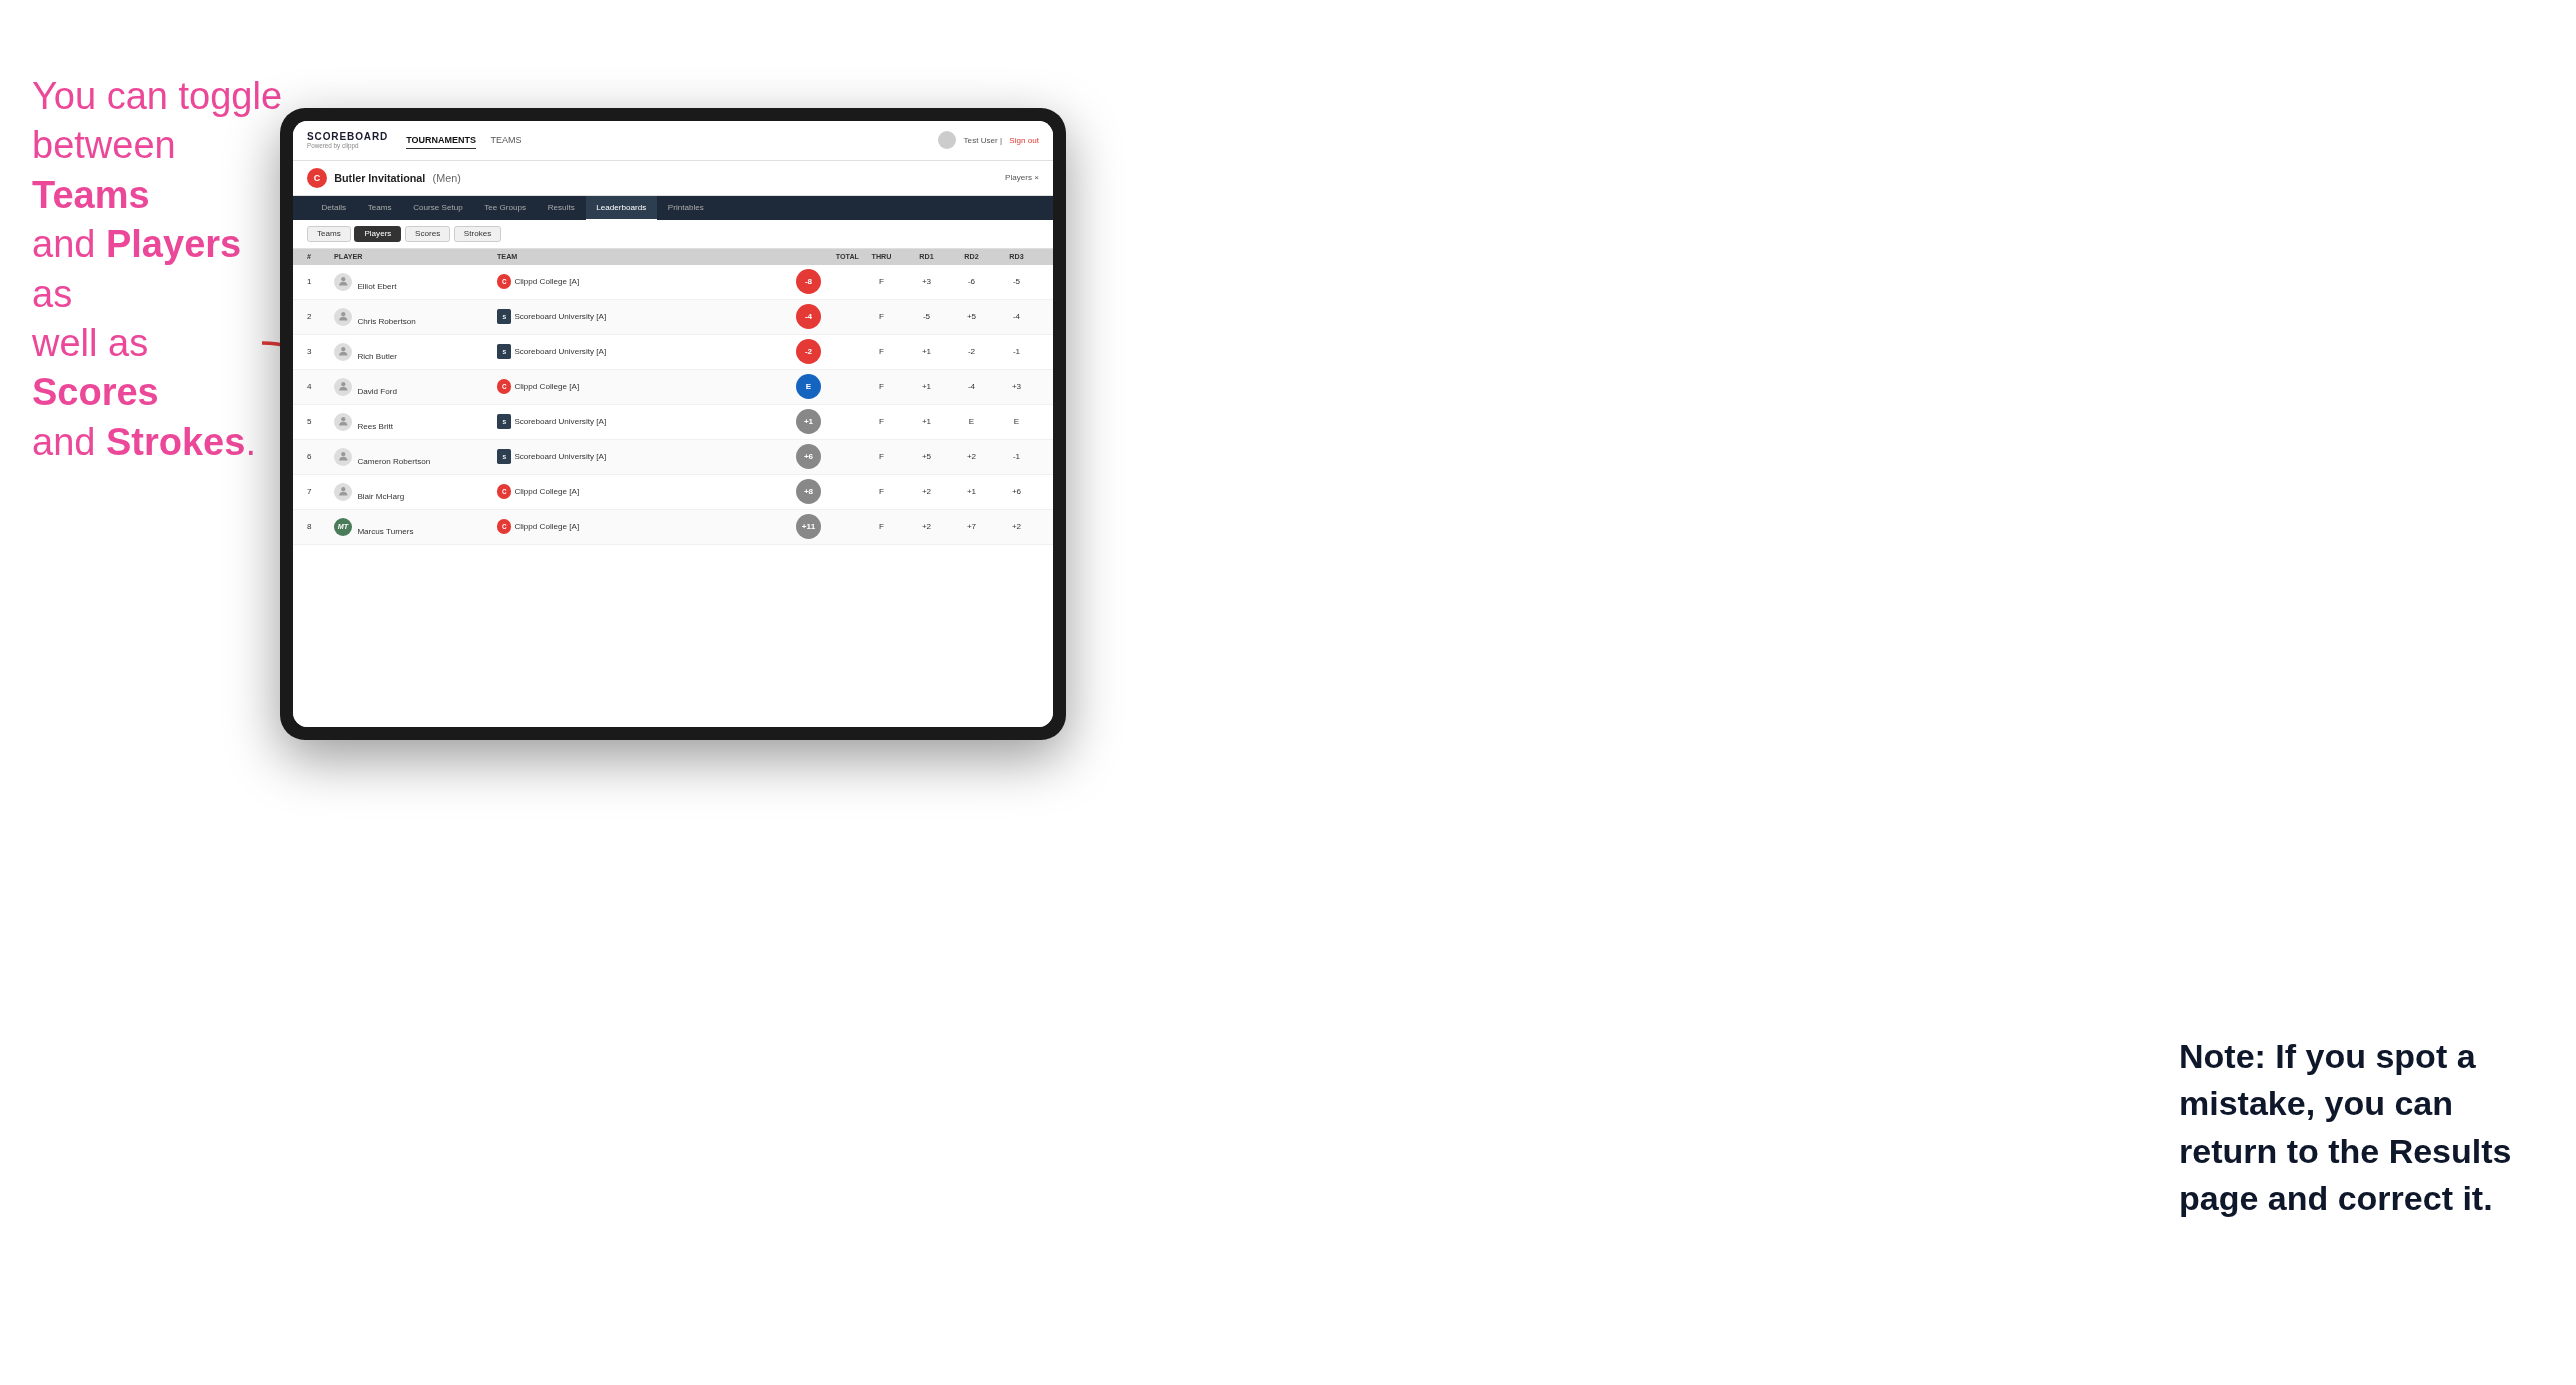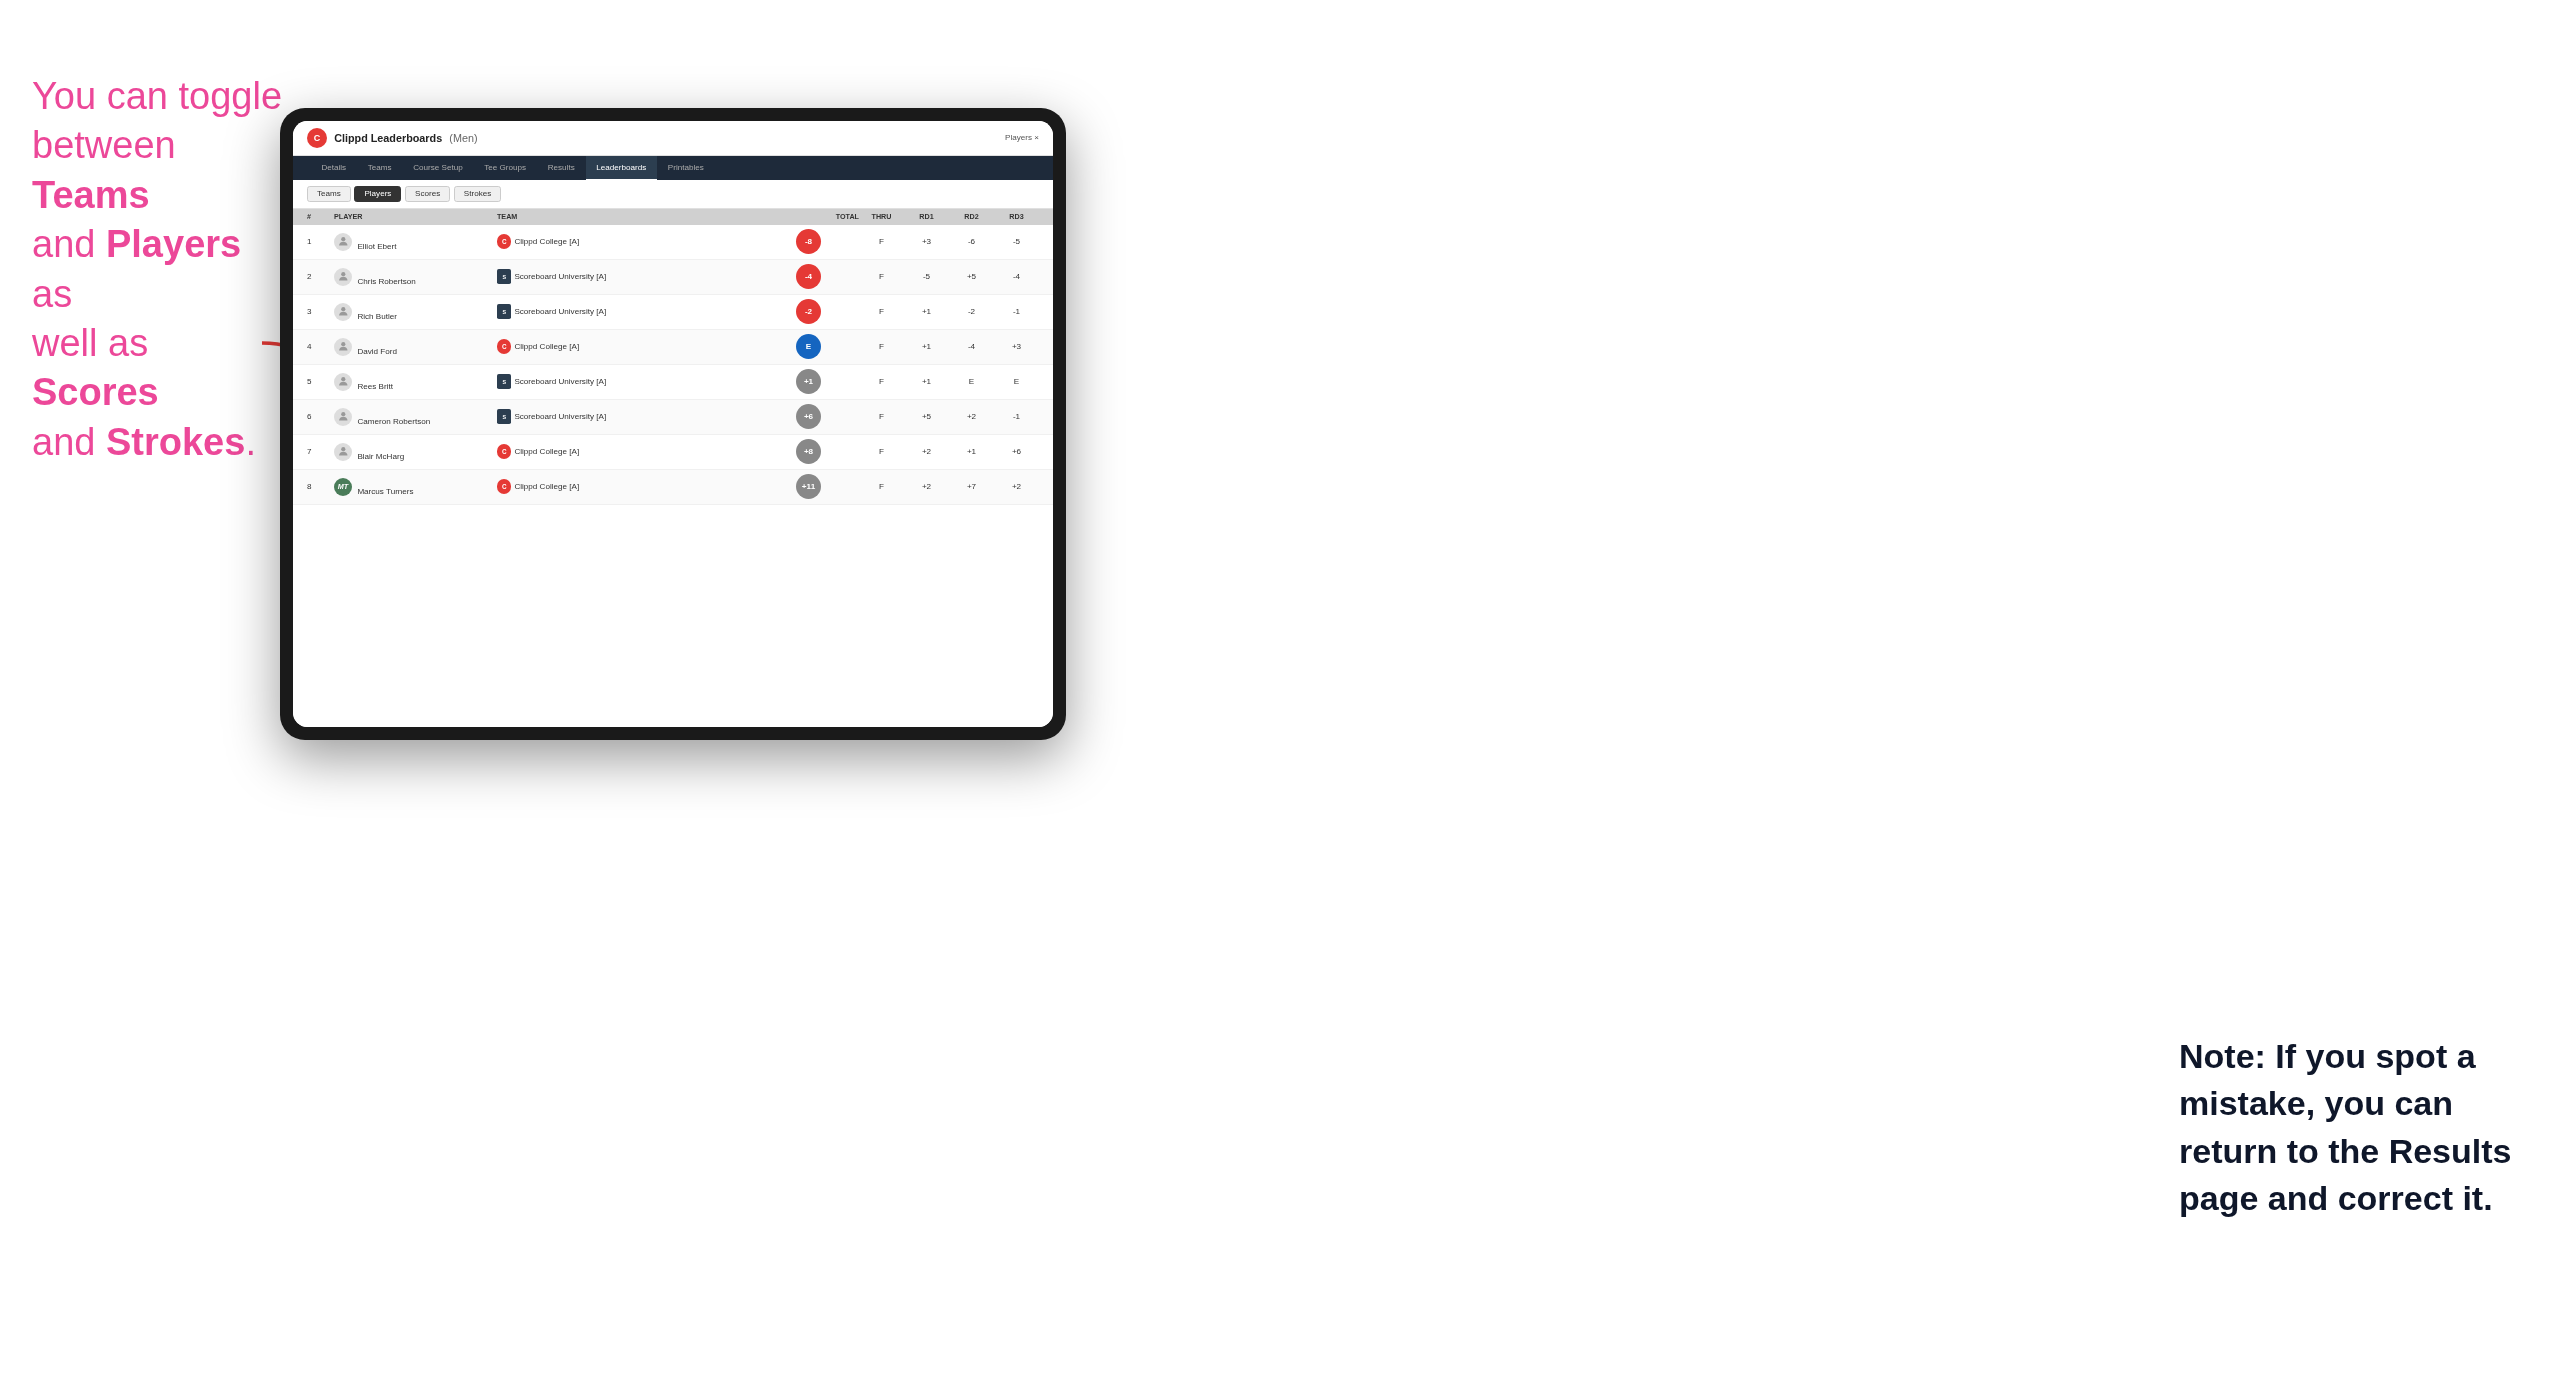--- a/index.html
+++ b/index.html
@@ -309,25 +309,40 @@
     <marker id="arrowhead" markerWidth="8" markerHeight="6" refX="8" refY="3" orient="auto">
       <polygon points="0 0, 8 3, 0 6" fill="#e53935"></polygon>
     </marker>
   </defs>
   <path d="M 10 10 Q 80 10 100 80" stroke="#e53935" stroke-width="4" fill="none" marker-end="url(#arrowhead)"></path>
 </svg>
 
 <div class="tablet-frame">
   <div class="tablet-screen">
 
+    <div class="top-nav">
+      <div class="logo-area">
+        <span class="logo-text">SCOREBOARD</span>
+        <span class="logo-sub">Powered by clippd</span>
+      </div>
+      <div class="nav-links">
+        <span class="nav-link active">TOURNAMENTS</span>
+        <span class="nav-link">TEAMS</span>
+      </div>
+      <div class="nav-right">
+        <div class="user-avatar-small"></div>
+        <span>Test User |</span>
+        <span style="cursor:pointer; color:#e53935;">Sign out</span>
+      </div>
+    </div>
 
     <div class="tournament-header">
       <div class="tournament-title">
         <div class="c-logo">C</div>
-        <span>Clippd Leaderboards</span>
+        <span>Butler Invitational</span>
         <span style="font-weight:400; color:#666;">(Men)</span>
       </div>
       <div class="cancel-btn">
         <span>Players ×</span>
       </div>
     </div>
 
     <div class="tab-bar">
       <div class="tab-item">Details</div>
       <div class="tab-item">Teams</div>

